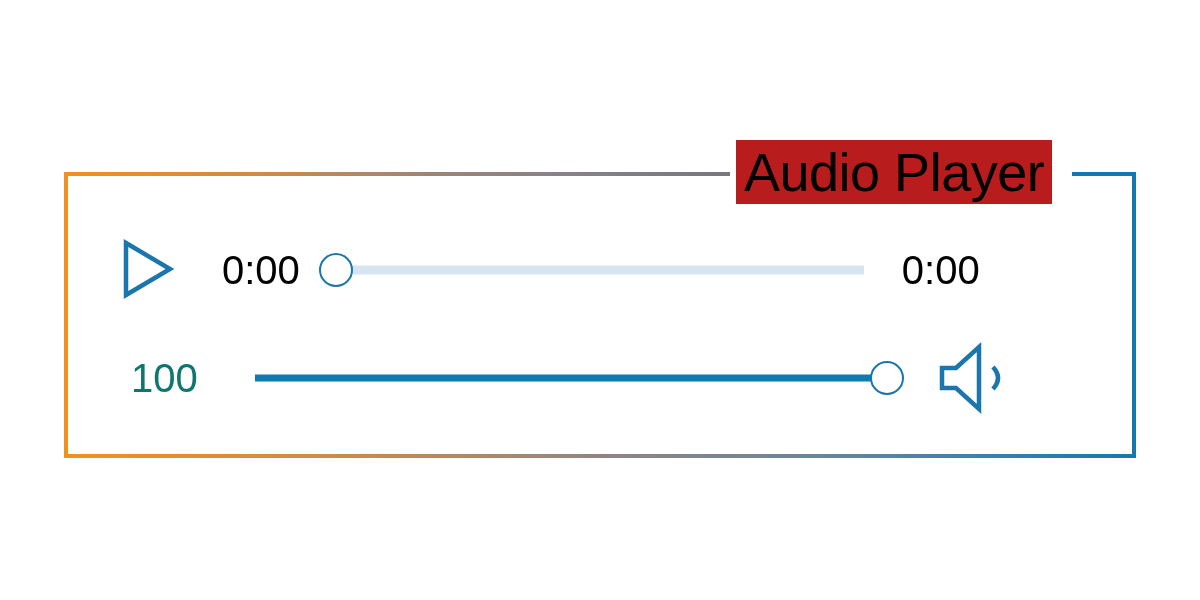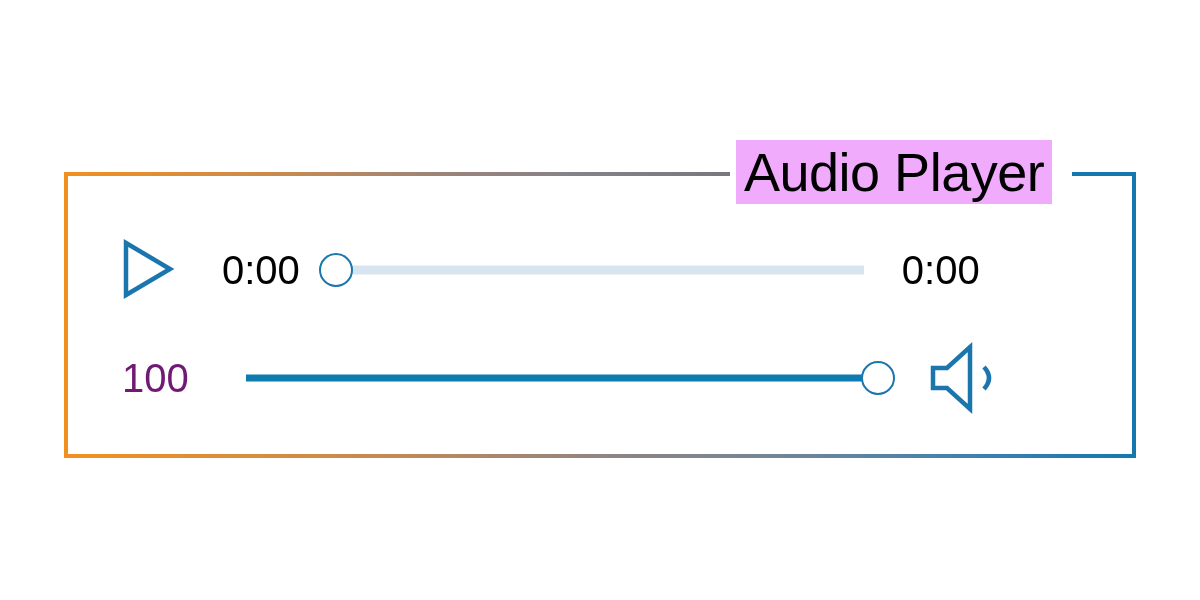--- a/index.html
+++ b/index.html
@@ -69,21 +69,21 @@
   }
 
   
   #frame-title {
     position: absolute;
     left: 672px;
     top: -32px;
     height: 64px;
     line-height: 64px;
     padding: 0 8px;
-    background: #f0abfc;
+    background: #b91c1c;
     font-size: 54px;
     font-weight: 400;
     letter-spacing: -0.5px;
     white-space: nowrap;
     color: #000000;
   }
 
   
   .row {
     position: absolute;
@@ -126,26 +126,26 @@
     white-space: nowrap;
     flex: 0 0 auto;
   }
   #time-current { margin-left: 30px; }
   #time-total   { margin-left: 26px; }
 
   
   #volume-value {
     font-size: 40px;
     font-weight: 400;
-    color: #701a75;
+    color: #0f766e;
     white-space: nowrap;
     flex: 0 0 auto;
     width: 118px;
     text-align: left;
-    margin-left: 14px;
+    margin-left: 23px;
   }
 
   
   .slider {
     position: relative;
     height: 44px;
     flex: 0 0 auto;
     cursor: pointer;
   }
   #progress-slider { width: 528px; margin-left: 24px; }

